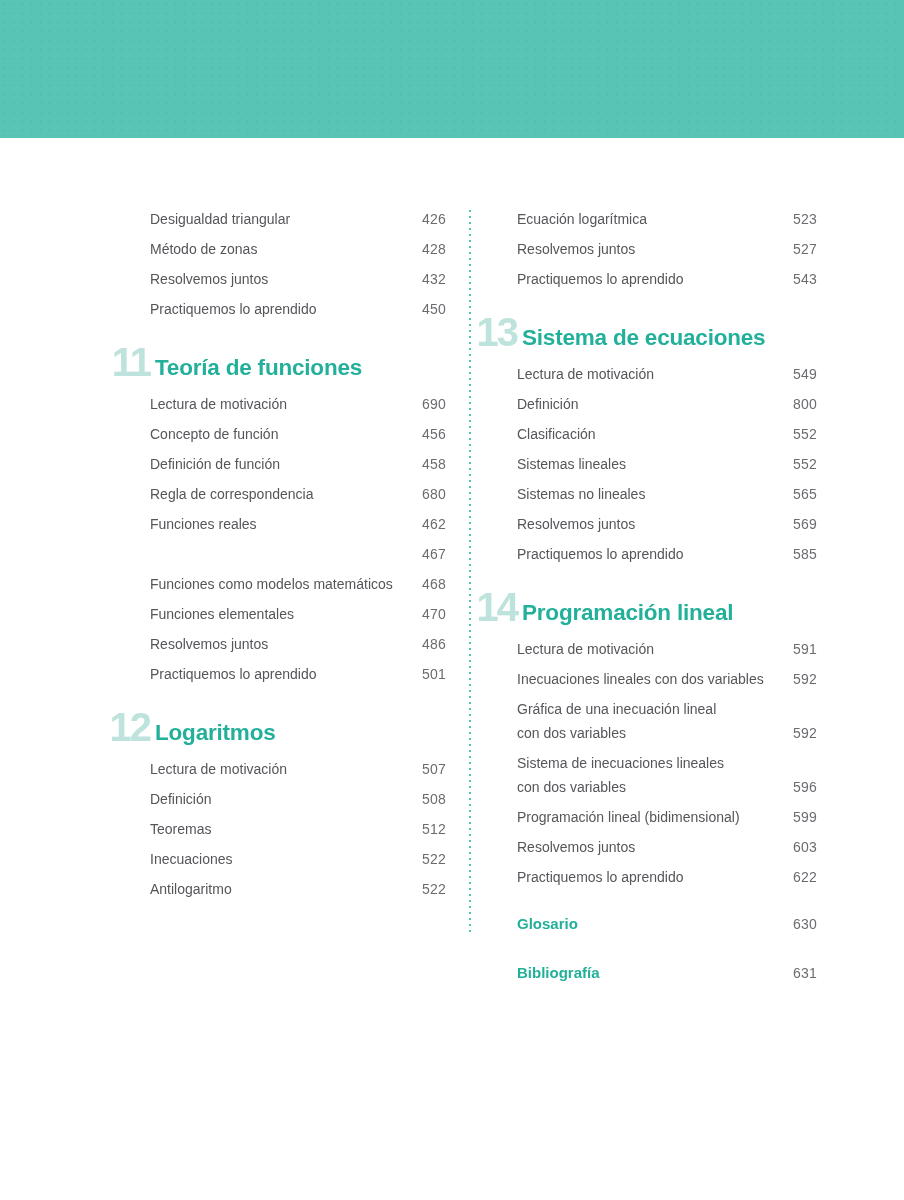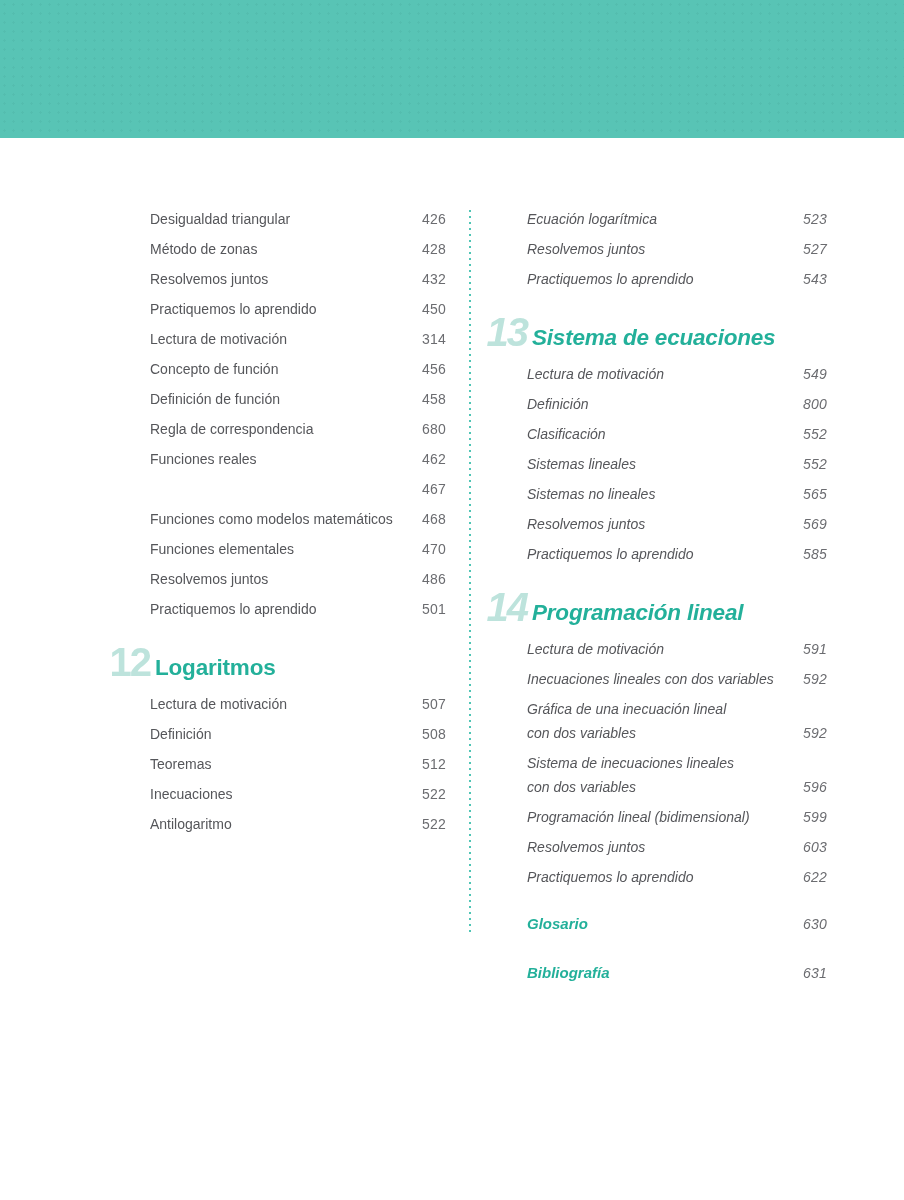--- a/index.html
+++ b/index.html
@@ -28,21 +28,21 @@
   }
   .divider{
     position:absolute;left:469px;top:210px;width:2px;height:722px;
     background-image:repeating-linear-gradient(to bottom,var(--divider) 0 2px,transparent 2px 6px);
   }
   .toc-col{
     position:absolute;top:207px;
     display:flex;flex-direction:column;justify-content:space-between;
   }
   .toc-col.col-1{left:106px;width:340px;}
-  .toc-col.col-2{left:483px;width:344px;font-style:italic;}
+  .toc-col.col-2{left:473px;width:344px;}
   .entry{
     display:flex;align-items:flex-end;
     padding-left:44px;
     margin-bottom:6px;
     line-height:24px;
     font-size:14px;
   }
   .entry-label{white-space:nowrap;}
   .entry-page{
     margin-left:auto;padding-left:4px;
@@ -91,23 +91,27 @@
       <div class="entry-page">428</div>
     </div>
     <div class="entry">
       <div class="entry-label">Resolvemos juntos</div>
       <div class="entry-page">432</div>
     </div>
     <div class="entry">
       <div class="entry-label">Practiquemos lo aprendido</div>
       <div class="entry-page">450</div>
     </div>
-    <div class="entry">
-      <div class="entry-label">Lectura de motivación</div>
-      <div class="entry-page">314</div>
+    <div class="chapter">
+      <span class="chapter-number">11</span>
+      <span class="chapter-title">Teoría de funciones</span>
+    </div>
+    <div class="entry">
+      <div class="entry-label">Lectura de motivación</div>
+      <div class="entry-page">690</div>
     </div>
     <div class="entry">
       <div class="entry-label">Concepto de función</div>
       <div class="entry-page">456</div>
     </div>
     <div class="entry">
       <div class="entry-label">Definición de función</div>
       <div class="entry-page">458</div>
     </div>
     <div class="entry">

